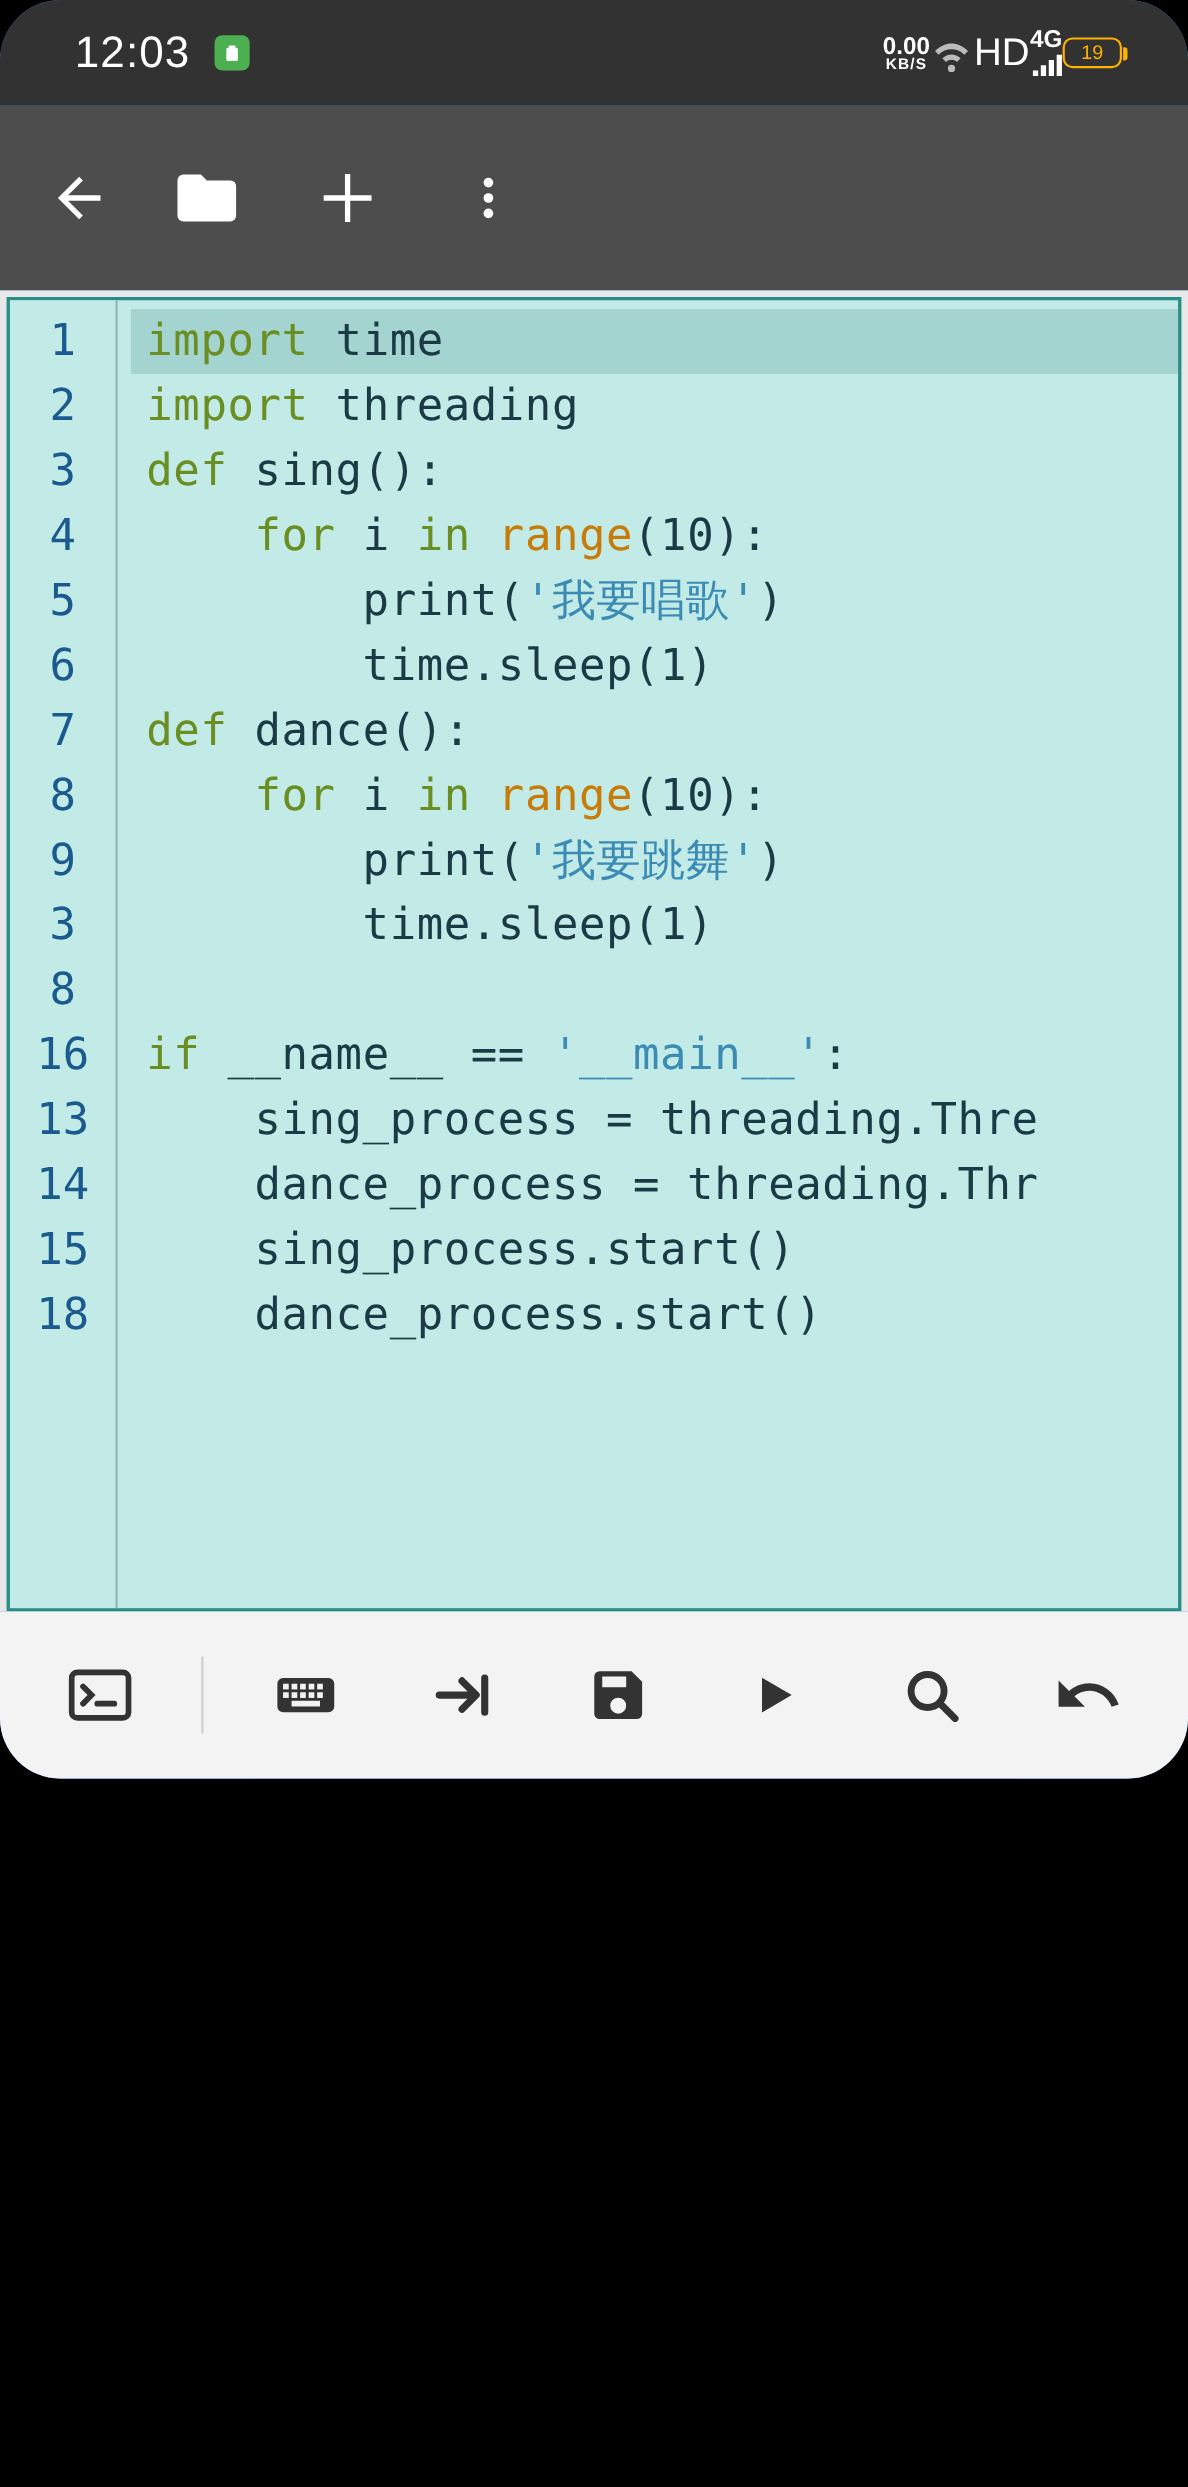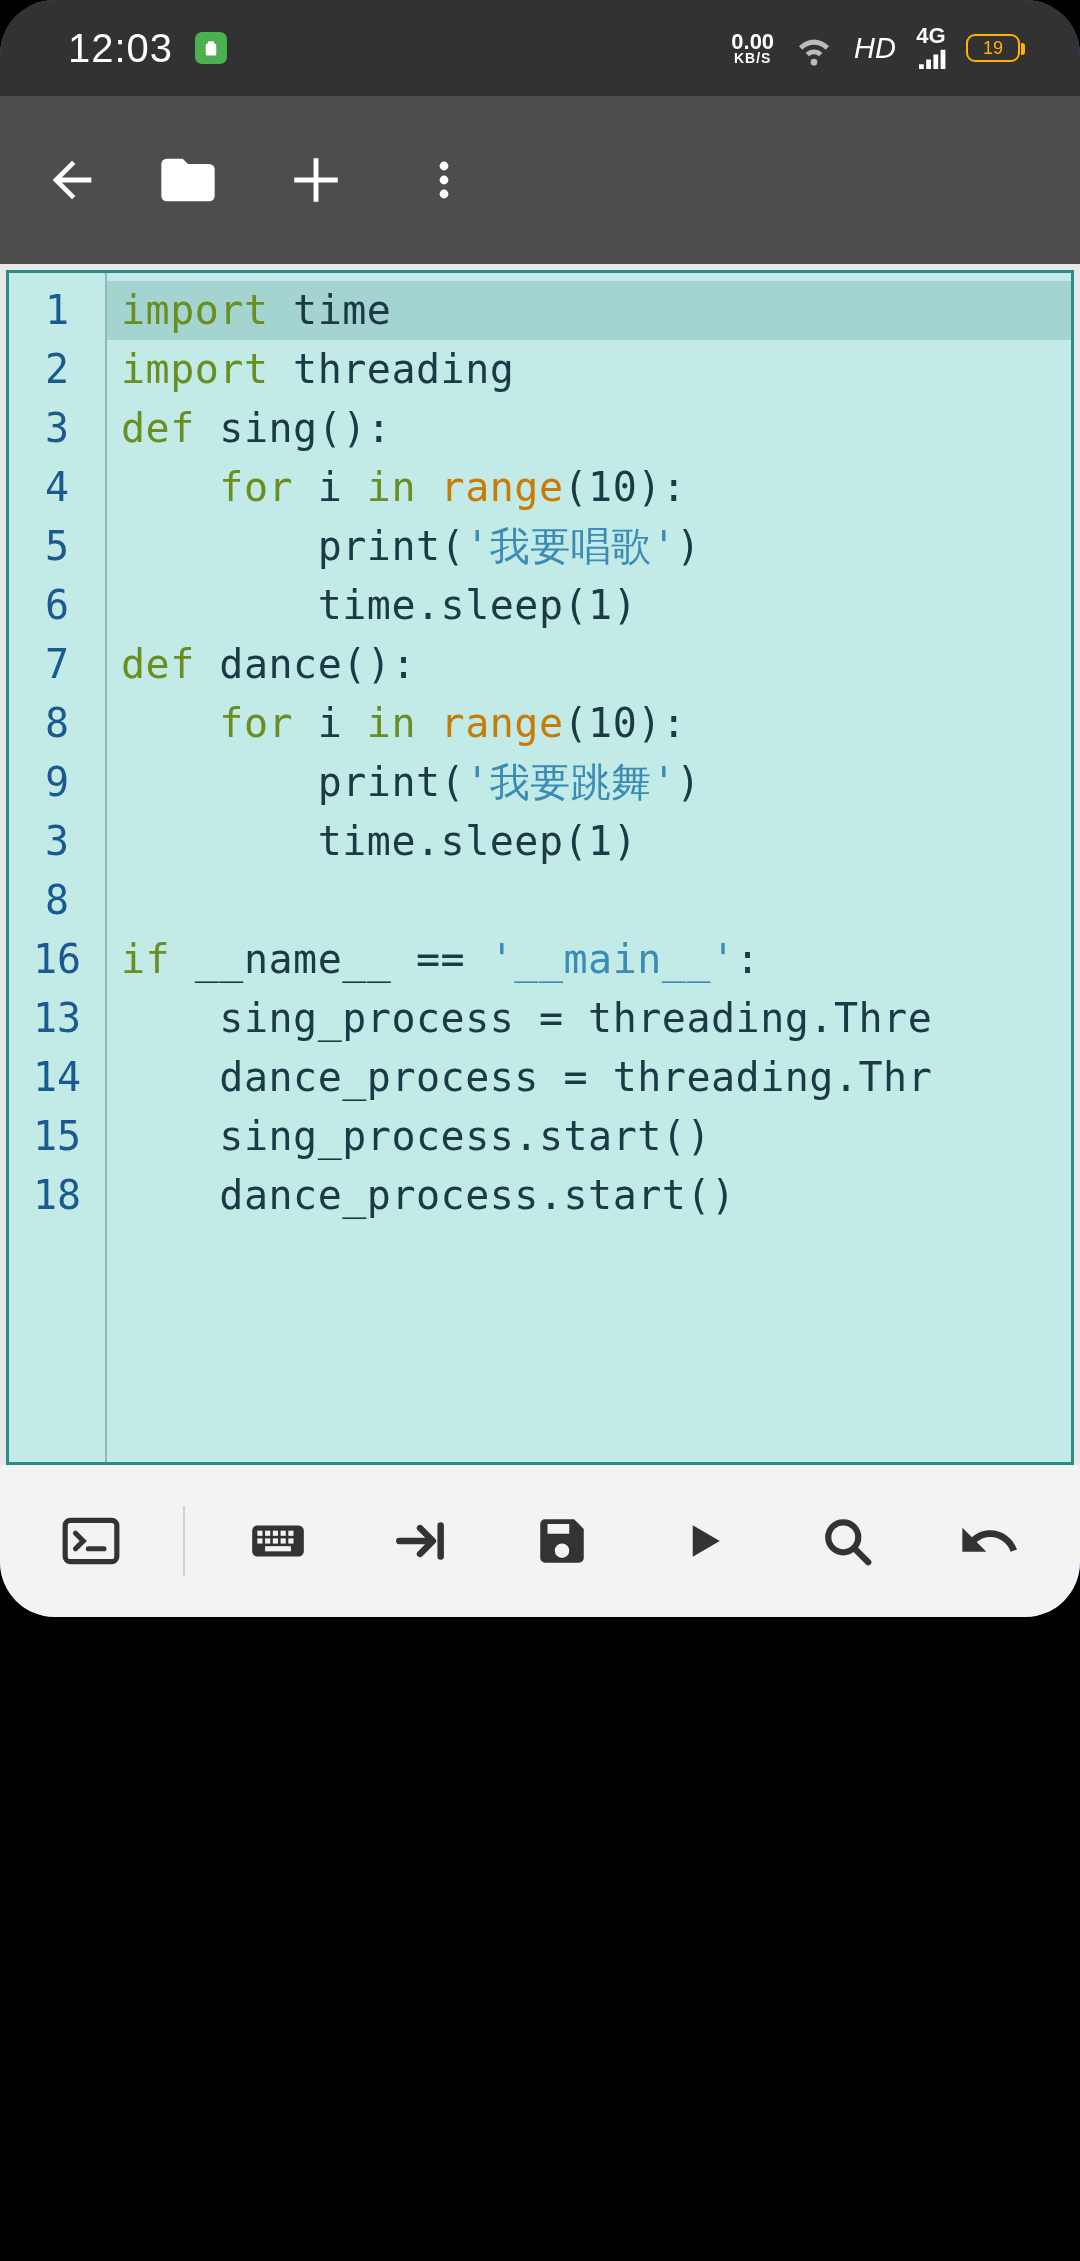--- a/index.html
+++ b/index.html
@@ -4,42 +4,42 @@
 <style>
   * { margin: 0; padding: 0; box-sizing: border-box; }
   html, body { width: 1080px; height: 2261px; font-family: -apple-system, sans-serif; background: #000; overflow: hidden; }
   .screen { width: 1080px; height: 1617px; background: #3b82f6; display: flex; flex-direction: column; border-radius: 55px; overflow: hidden; }
 
   
   .statusbar { height: 96px; background: #323232; display: flex; align-items: center; justify-content: space-between; padding: 0 60px 0 68px; color: #fff; }
   .sb-left { display: flex; align-items: center; gap: 22px; }
   .sb-time { font-size: 40px; font-weight: 400; letter-spacing: 1px; }
   .sb-batt-square { width: 32px; height: 32px; border-radius: 7px; background: #4caf50; display: flex; align-items: center; justify-content: center; }
-  .sb-right { display: flex; align-items: center; gap: 20px; }
+  .sb-right { display: flex; align-items: center; gap: 0; }
   .sb-speed { text-align: center; line-height: 0.9; font-size: 20px; font-weight: 600; }
   .sb-speed .top { font-size: 22px; }
   .sb-speed .bot { font-size: 14px; letter-spacing: 1px; }
-  .sb-hd { font-size: 29px; font-weight: 500; font-style: italic; }
+  .sb-hd { font-size: 35px; font-weight: 500; }
   .sb-4g { font-size: 22px; font-weight: 600; line-height: .8; text-align: center; }
   .sb-batt { width: 54px; height: 28px; border: 2.5px solid #ffb300; border-radius: 9px; position: relative; display: flex; align-items: center; justify-content: center; }
   .sb-batt::after { content:""; position:absolute; right:-7px; top:7px; width:4px; height:12px; background:#ffb300; border-radius: 0 3px 3px 0;}
   .sb-batt span { font-size: 18px; color:#ffb300; font-weight:400;}
 
   
   .appbar { height: 168px; background: #4d4d4d; display: flex; align-items: center; padding: 0 24px; gap: 8px; }
   .appbar .back { width: 96px; height: 96px; display:flex; align-items:center; justify-content:center; }
   .appbar .title { flex: 1; color: #fff; font-size: 58px; font-weight: 500; padding-left: 24px; }
   .appbar .iconbtn { width: 120px; height: 120px; display:flex; align-items:center; justify-content:center; }
 
   
   .editor-wrap { flex: 1; background: #e8e8e8; padding: 6px 6px 0 6px; display:flex; }
   .editor { flex:1; background: #c2ebe7; border: 3px solid #2a8c87; display: flex; overflow:hidden; }
   .gutter { width: 98px; background: #c2ebe7; border-right: 2px solid #8fb8b5; padding-top: 8px; }
   .gutter .ln { height: 59px; line-height: 59px; text-align: center; font-family: "Menlo","Consolas",monospace; font-size: 40px; color: #1a5a8e; font-weight: 400; }
-  .codearea { flex:1; padding-top: 8px; overflow:hidden; white-space: pre; font-family: "Menlo","Consolas",monospace; font-size: 40px; }
+  .codearea { flex:1; padding-top: 8px; overflow:hidden; white-space: pre; font-family: "Menlo","Consolas",monospace; font-size: 40px; padding-left: 12px; }
   .codeline { height: 59px; line-height: 59px; padding-left: 14px; color: #0d3b4f; letter-spacing: 0.5px; }
   .codeline.hl { background: #a4d4cf; }
   .kw { color: #6b8e23; }          
   .fn { color: #c77c0a; }          
   .str { color: #3b8bb5; }         
   .plain { color: #1a3b45; }       
 
   
   .toolbar { height: 152px; background: #f3f3f3; display:flex; align-items:center; justify-content:space-around; padding: 0 20px; }
   .toolbar .tbtn { width: 100px; height: 100px; display:flex; align-items:center; justify-content:center; }

